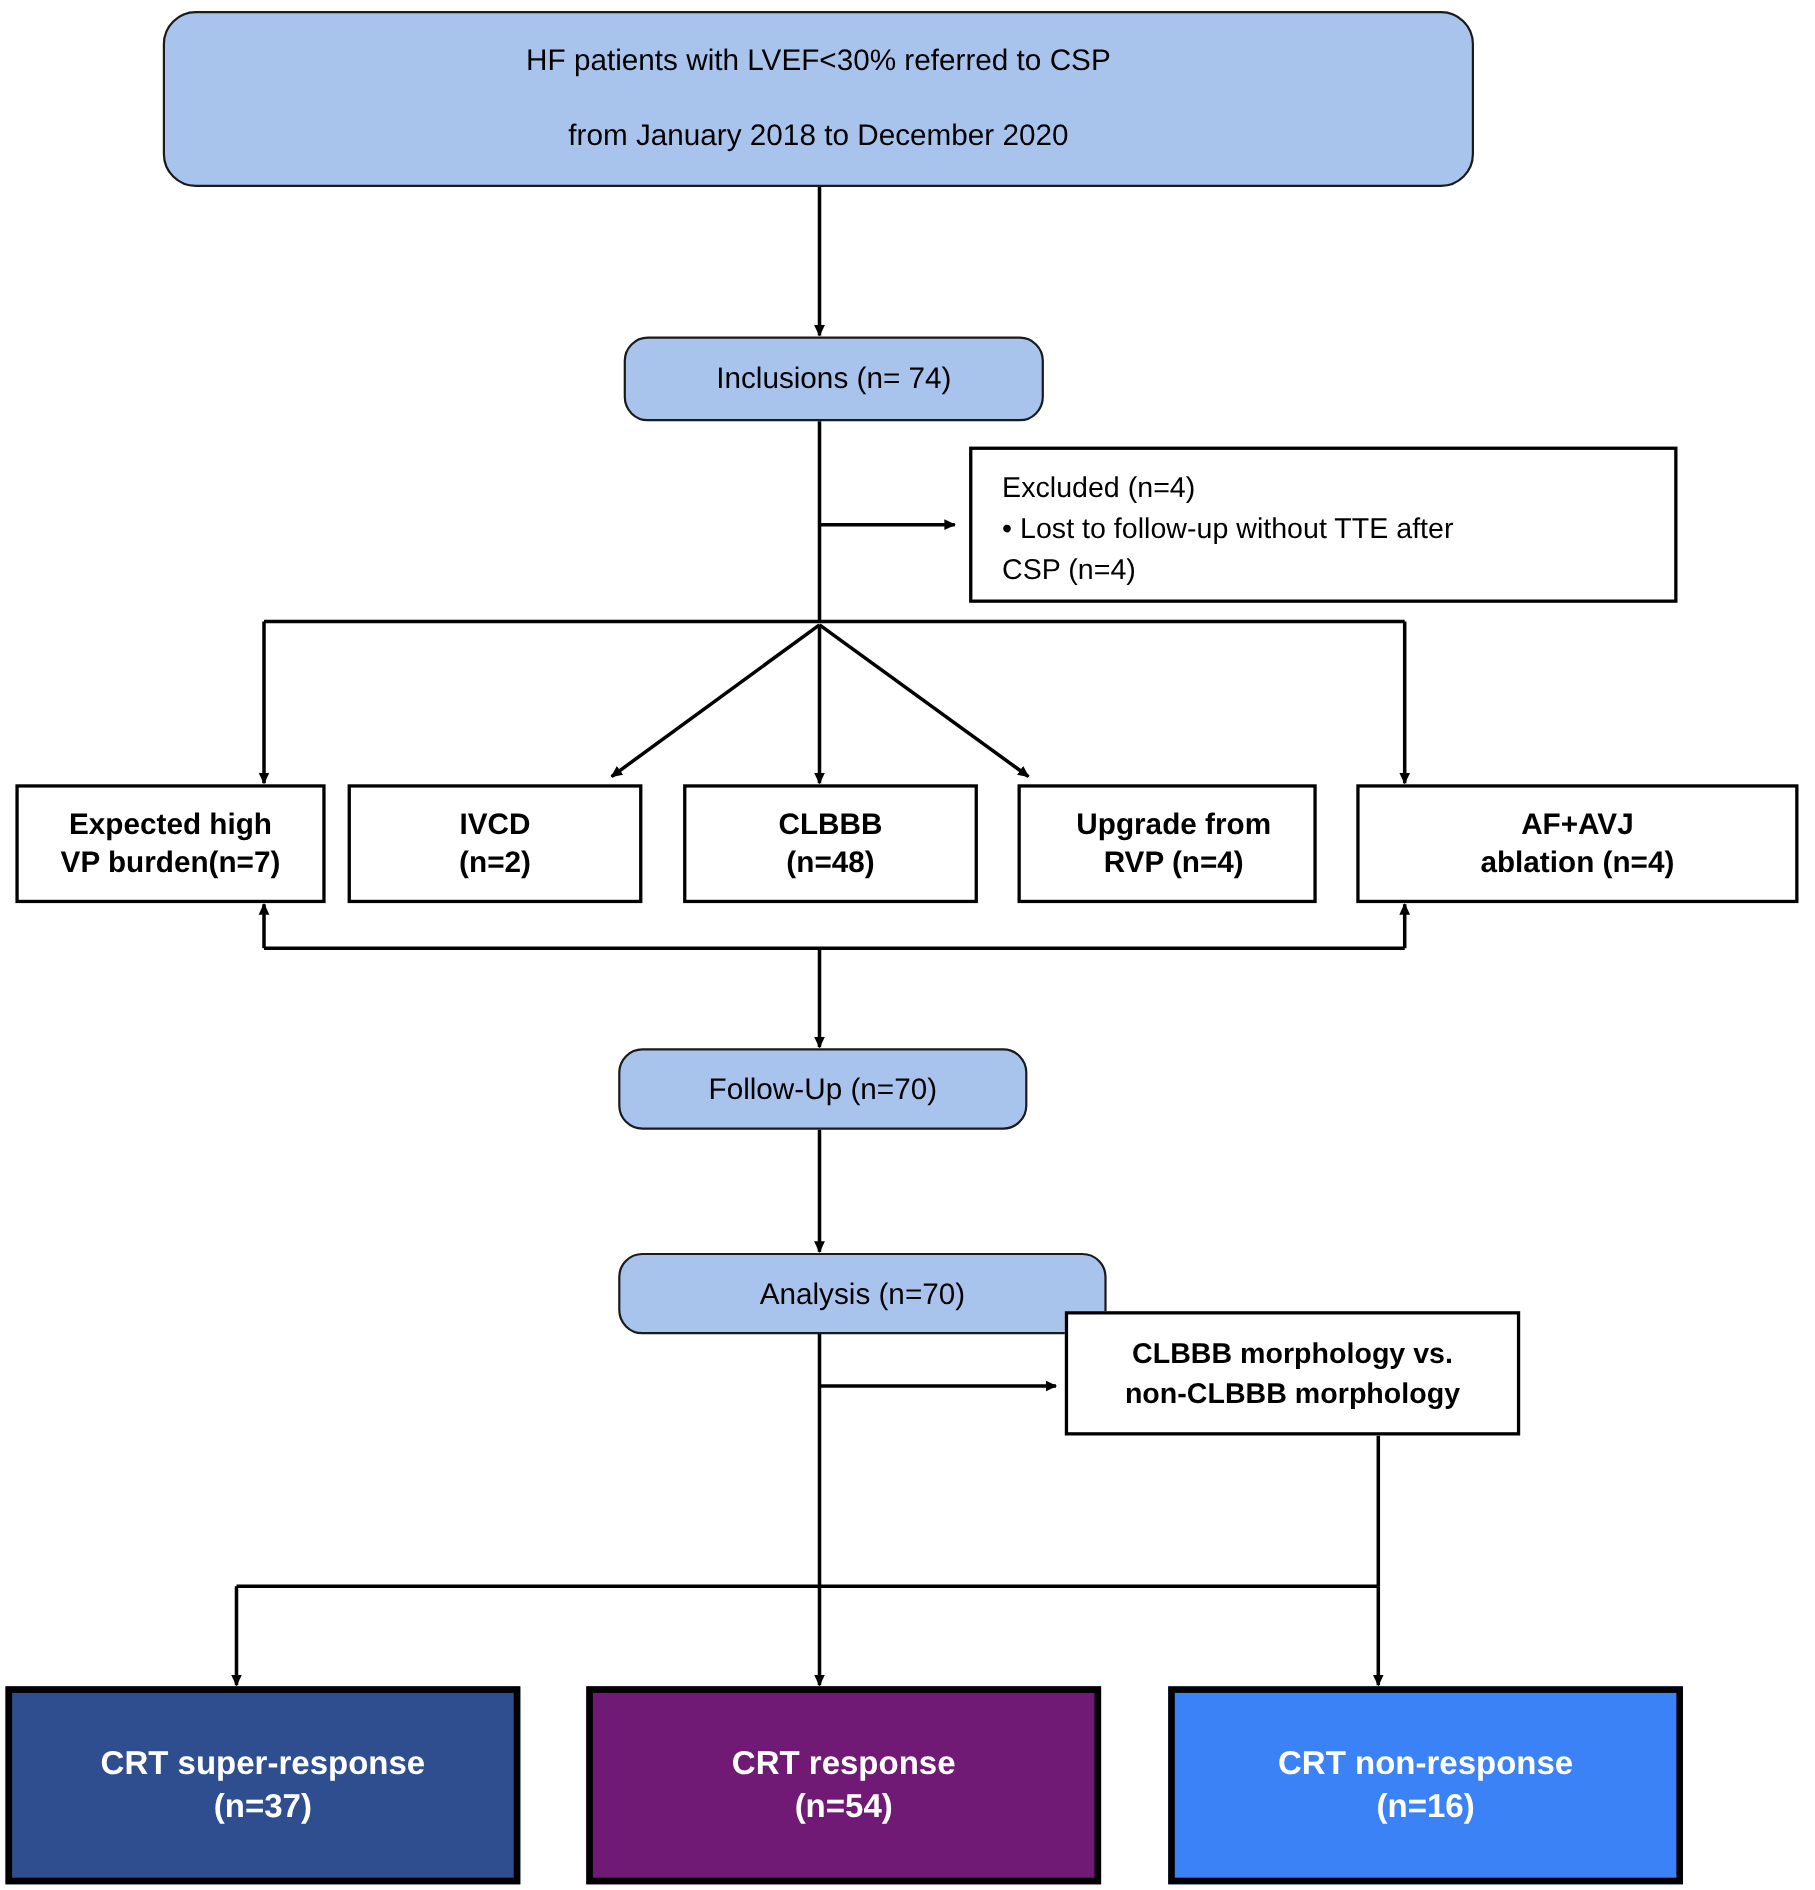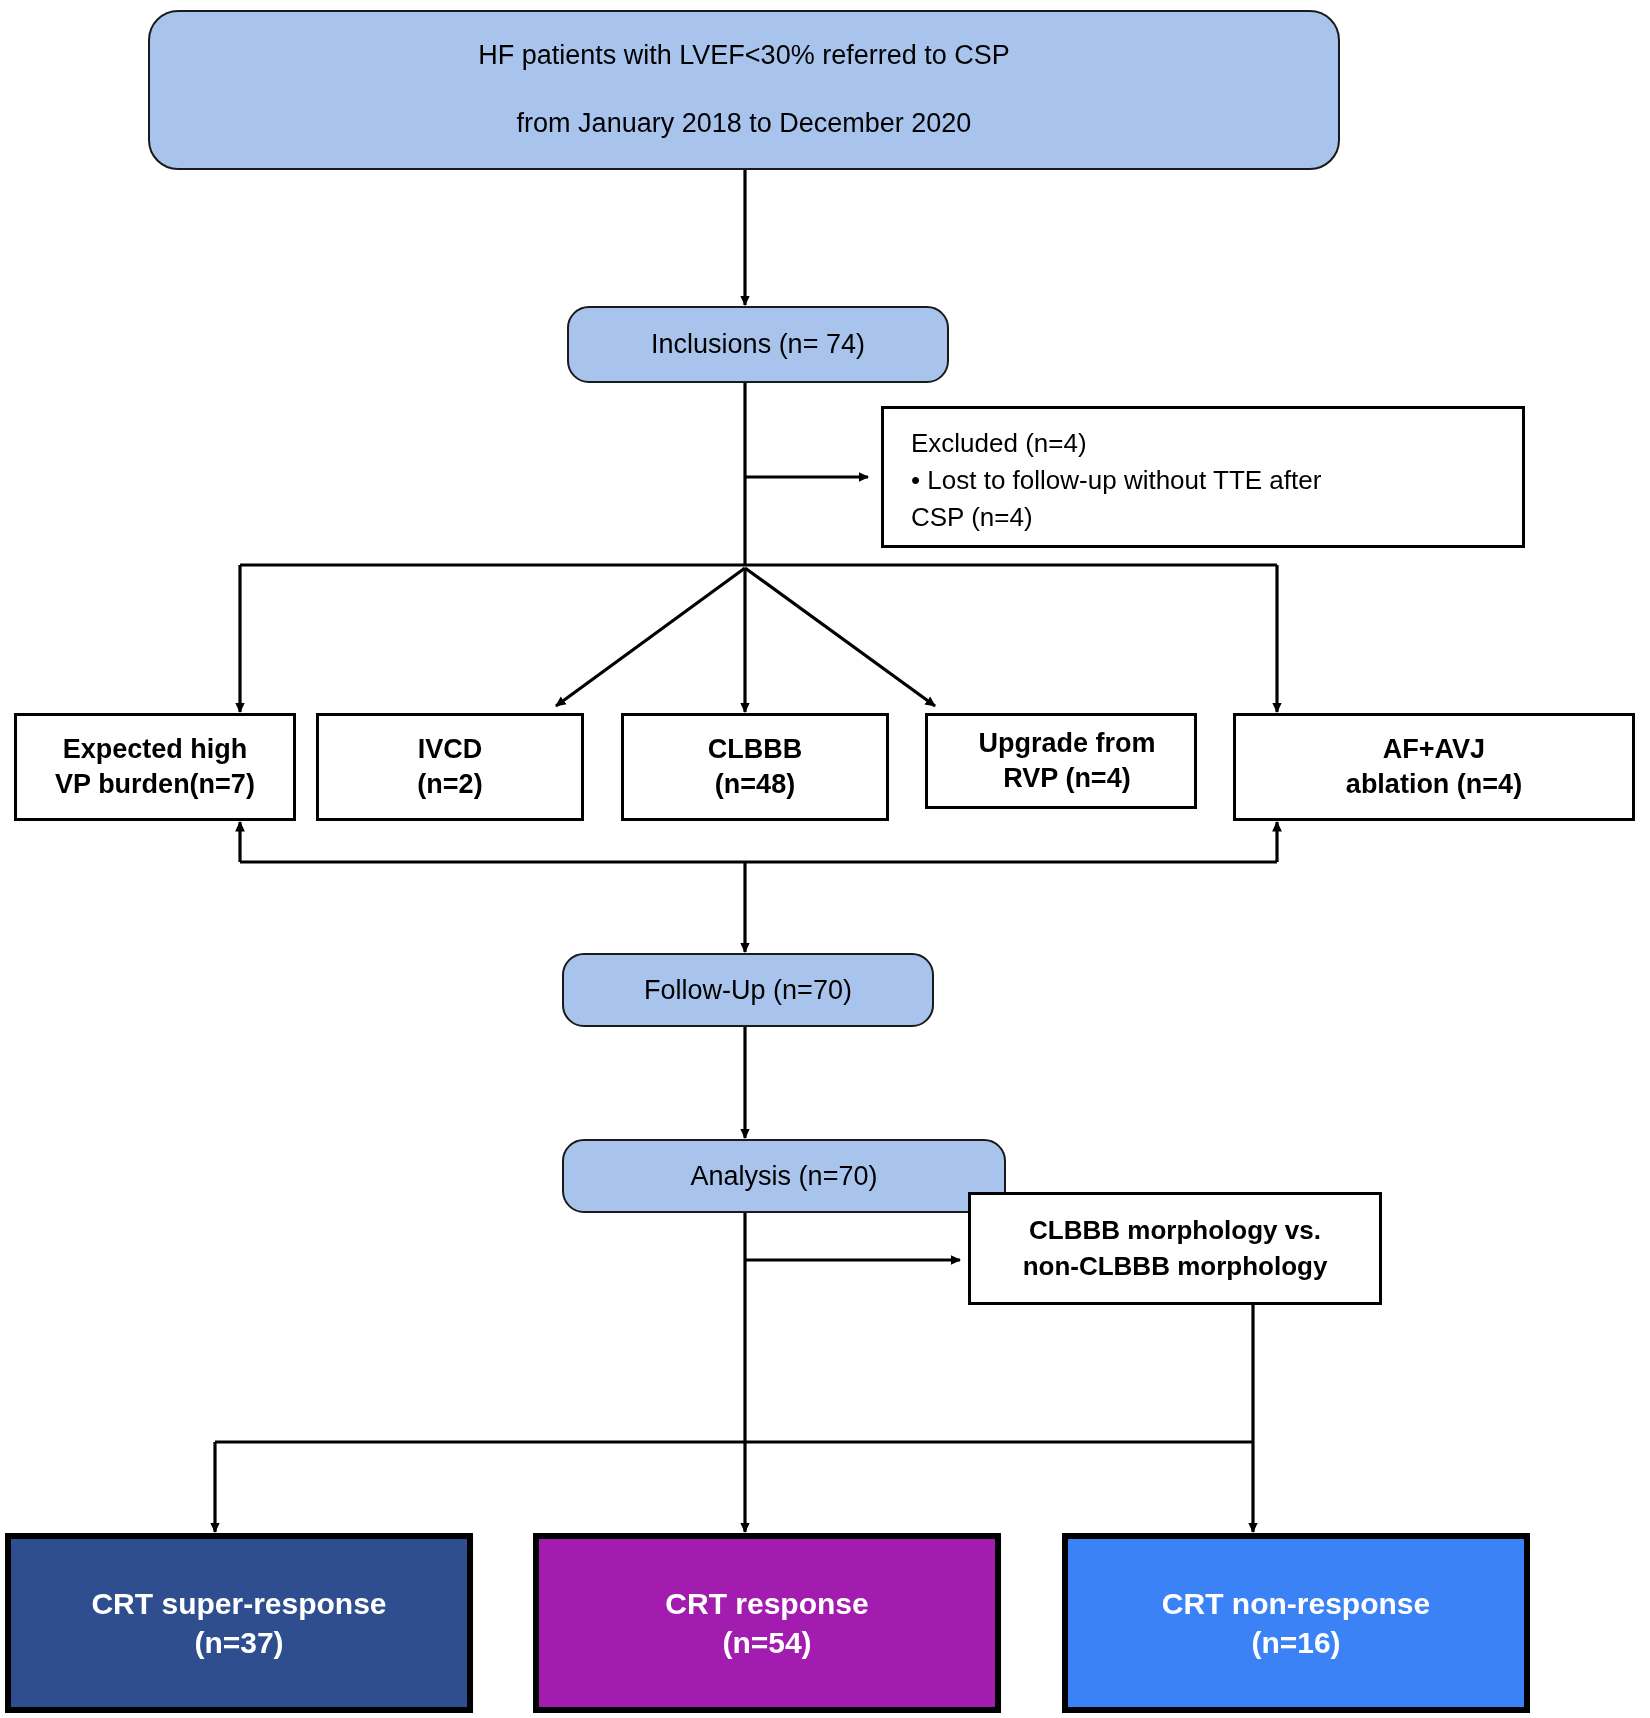--- a/index.html
+++ b/index.html
@@ -137,21 +137,21 @@
   <div class="node white" style="left:316px; top:713px; width:268px; height:108px; font-size:27px; line-height:1.3;">
     <span class="line">IVCD</span>
     <span class="line">(n=2)</span>
   </div>
 
   <div class="node white" style="left:621px; top:713px; width:268px; height:108px; font-size:27px; line-height:1.3;">
     <span class="line">CLBBB</span>
     <span class="line">(n=48)</span>
   </div>
 
-  <div class="node white" style="left:925px; top:713px; width:272px; height:96px; font-size:27px; line-height:1.3;padding-left:12px;">
+  <div class="node white" style="left:925px; top:713px; width:272px; height:108px; font-size:27px; line-height:1.3;padding-left:12px;">
     <span class="line">Upgrade from</span>
     <span class="line">RVP (n=4)</span>
   </div>
 
   <div class="node white" style="left:1233px; top:713px; width:402px; height:108px; font-size:27px; line-height:1.3;">
     <span class="line">AF+AVJ</span>
     <span class="line">ablation (n=4)</span>
   </div>
 
   <div class="node blue" style="left:562px; top:953px; width:372px; height:74px; font-size:27px;">
@@ -165,21 +165,21 @@
   <div class="node white" style="left:968px; top:1192px; width:414px; height:113px; font-size:26px; line-height:1.35;">
     <span class="line">CLBBB morphology vs.</span>
     <span class="line">non-CLBBB morphology</span>
   </div>
 
   <div class="node result" style="left:5px; top:1533px; width:468px; height:180px; background:#2E4E8F; font-size:30px; line-height:1.3;">
     <span class="line">CRT super-response</span>
     <span class="line">(n=37)</span>
   </div>
 
-  <div class="node result" style="left:533px; top:1533px; width:468px; height:180px; background:#a21caf; font-size:30px; line-height:1.3;">
+  <div class="node result" style="left:533px; top:1533px; width:468px; height:180px; background:#701a75; font-size:30px; line-height:1.3;">
     <span class="line">CRT response</span>
     <span class="line">(n=54)</span>
   </div>
 
   <div class="node result" style="left:1062px; top:1533px; width:468px; height:180px; background:#3b82f6; font-size:30px; line-height:1.3;">
     <span class="line">CRT non-response</span>
     <span class="line">(n=16)</span>
   </div>
 
 </div>

